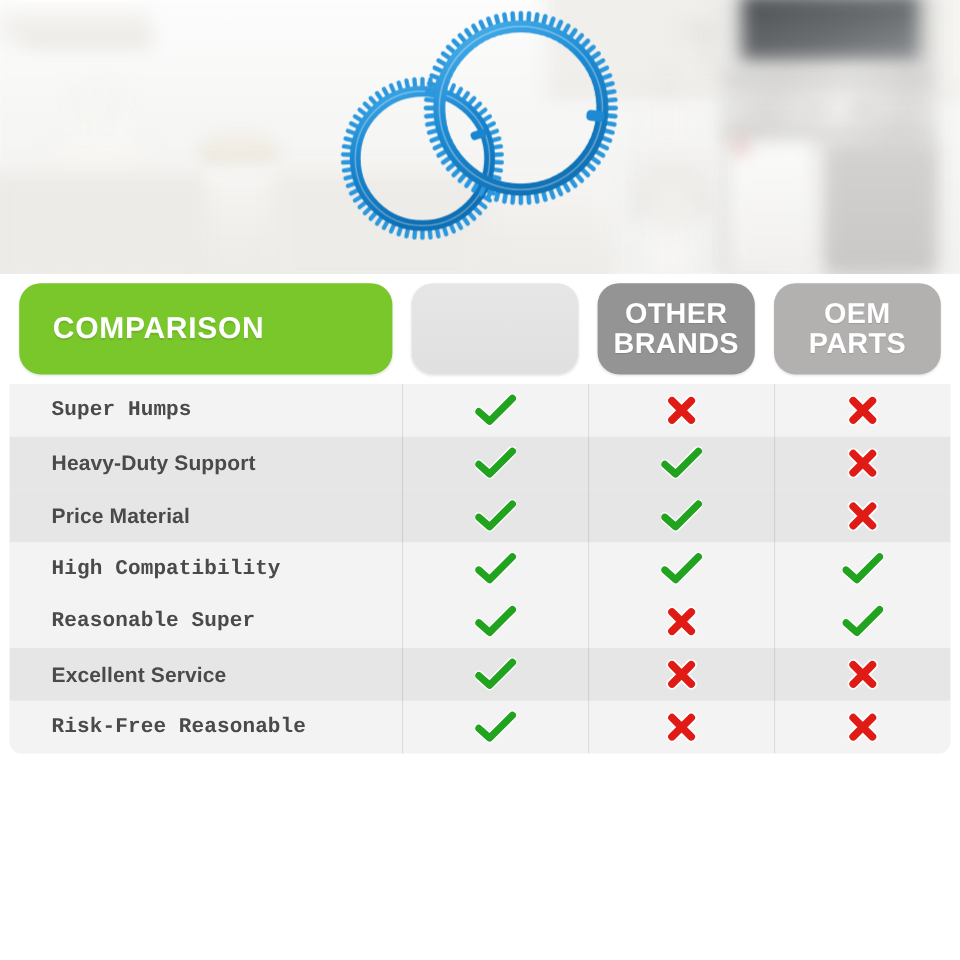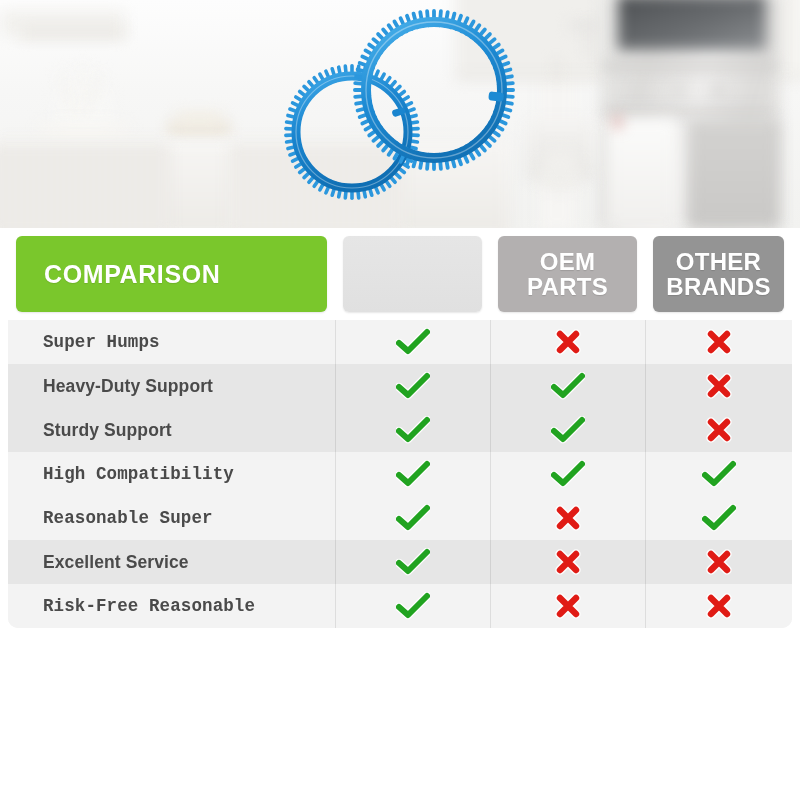--- a/index.html
+++ b/index.html
@@ -160,21 +160,21 @@
     display: flex;
     align-items: center;
     justify-content: center;
     box-sizing: border-box;
   }
   .hcell .box {
     box-sizing: border-box;
     width: calc(100% - 16px);
     height: calc(100% - 16px);
     margin: 8px;
-    border-radius: 6px;
+    border-radius: 18px;
     display: flex;
     align-items: center;
     box-shadow: 0 1px 2px rgba(0,0,0,0.10);
   }
 
   
   .c-label { width: 327px; }
   .c-1 { width: 155px; }
   .c-2 { width: 155px; }
   .c-3 { width: 147px; }
@@ -484,32 +484,32 @@
       <div class="hcell c-label">
         <div class="box box-comparison">
           <span class="htext">COMPARISON</span>
         </div>
       </div>
       <div class="hcell c-1">
         <div class="box box-blank">
           <span class="htext"></span>
         </div>
       </div>
+      <div class="hcell c-3">
+        <div class="box box-other">
+          <span class="htext">OTHER
+BRANDS</span>
+        </div>
+      </div>
       <div class="hcell c-2">
         <div class="box box-oem">
           <span class="htext">OEM
 PARTS</span>
         </div>
       </div>
-      <div class="hcell c-3">
-        <div class="box box-other">
-          <span class="htext">OTHER
-BRANDS</span>
-        </div>
-      </div>
     </div>
 
     <div class="body-rows" id="body-rows">
 
     <div class="row odd">
           <div class="cell-label">Super Humps</div>
           <div class="cell-mark c-1">
             <svg class="mark" width="34" height="28" viewBox="0 0 34 28">
               <path d="M3 15 L12 23 L31 4" fill="none" stroke="#ffffff" stroke-width="8.5" stroke-linecap="round" stroke-linejoin="round" opacity="0.9"></path>
               <path d="M3 15 L12 23 L31 4" fill="none" stroke="#21a320" stroke-width="6" stroke-linecap="round" stroke-linejoin="round"></path>
@@ -543,21 +543,21 @@
             </svg>
           </div>
           <div class="cell-mark c-3">
             <svg class="mark" width="26" height="26" viewBox="0 0 26 26">
               <path d="M5 5 L21 21 M21 5 L5 21" fill="none" stroke="#ffffff" stroke-width="9.5" stroke-linecap="round" opacity="0.9"></path>
               <path d="M5 5 L21 21 M21 5 L5 21" fill="none" stroke="#e01b15" stroke-width="6.4" stroke-linecap="round"></path>
             </svg>
           </div>
         </div>
         <div class="row even">
-          <div class="cell-label">Sturdy Support</div>
+          <div class="cell-label">Price Material</div>
           <div class="cell-mark c-1">
             <svg class="mark" width="34" height="28" viewBox="0 0 34 28">
               <path d="M3 15 L12 23 L31 4" fill="none" stroke="#ffffff" stroke-width="8.5" stroke-linecap="round" stroke-linejoin="round" opacity="0.9"></path>
               <path d="M3 15 L12 23 L31 4" fill="none" stroke="#21a320" stroke-width="6" stroke-linecap="round" stroke-linejoin="round"></path>
             </svg>
           </div>
           <div class="cell-mark c-2">
             <svg class="mark" width="34" height="28" viewBox="0 0 34 28">
               <path d="M3 15 L12 23 L31 4" fill="none" stroke="#ffffff" stroke-width="8.5" stroke-linecap="round" stroke-linejoin="round" opacity="0.9"></path>
               <path d="M3 15 L12 23 L31 4" fill="none" stroke="#21a320" stroke-width="6" stroke-linecap="round" stroke-linejoin="round"></path>

